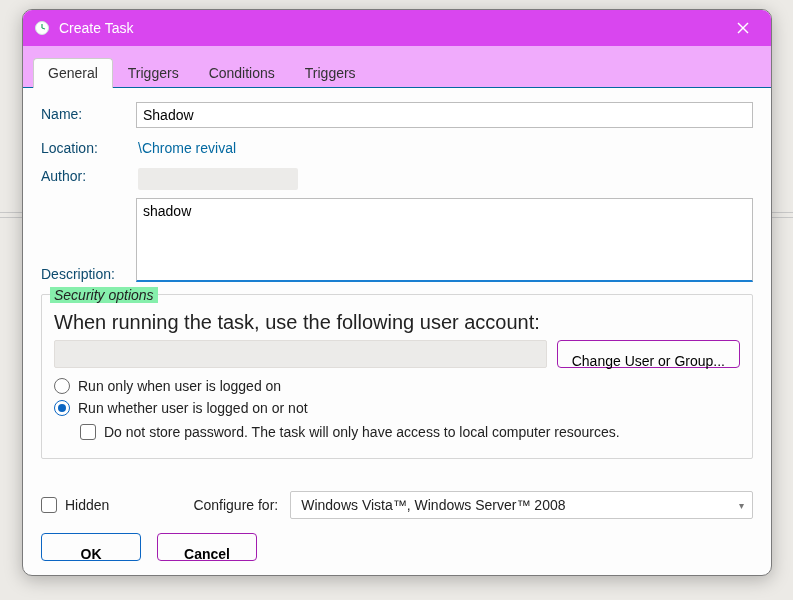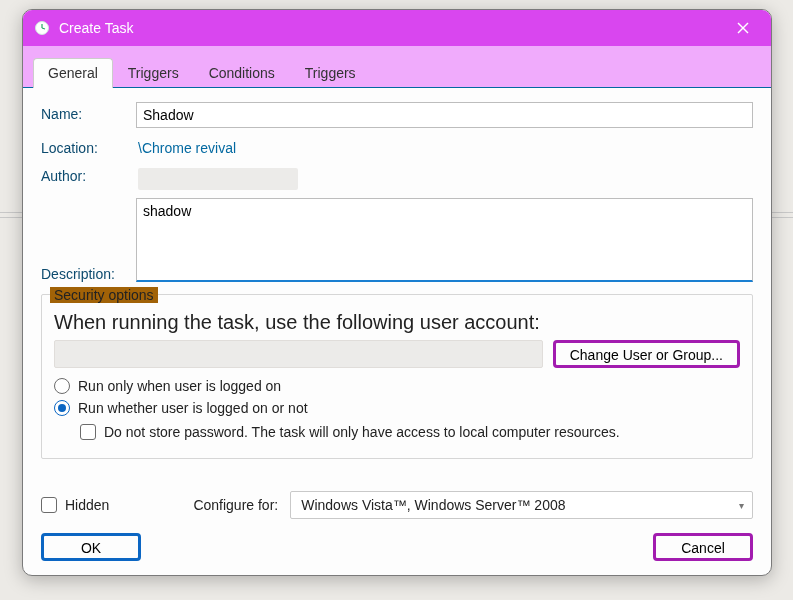--- a/index.html
+++ b/index.html
@@ -132,48 +132,49 @@
   .groupbox {
     border: 1px solid #d6d6d6;
     border-radius: 2px;
     margin-top: 4px;
     padding: 6px 12px 12px 12px;
     position: relative;
   }
   .groupbox .legend {
     position: relative;
     top: -14px;
-    background: #a16207;
+    background: #86efac;
     padding: 0 4px;
     font-size: 14px;
     margin-left: -4px;
     display: inline-block;
+    font-style: italic;
   }
   .grouprow {
     font-size: 20px;
     margin-top: -6px;
   }
   .acctrow {
     display: flex;
     align-items: center;
     gap: 10px;
     margin: 6px 0 10px 0;
   }
   .acctval {
     flex: 1;
     height: 28px;
     background: #ecebe9;
     border: 1px solid #e0ddda;
     border-radius: 2px;
   }
   .btn {
     height: 28px;
-    padding: 4px 14px;
+    padding: 12px 14px;
     background: #fdfdfd;
-    border: 3px solid #a21caf;
+    border: 1px solid #a21caf;
     border-radius: 4px;
     font: inherit;
     font-size: 14px;
     cursor: default;
   }
   .radio-row, .check-row {
     display: flex;
     align-items: center;
     gap: 8px;
     margin: 6px 0;
@@ -219,23 +220,24 @@
     border-radius: 2px;
     background: #fff;
     display: flex;
     align-items: center;
     justify-content: space-between;
     padding: 0 8px 0 10px;
     font-size: 14px;
   }
   .buttonbar {
     display: flex;
-    justify-content: space-between;
-    gap: 10px;
+    justify-content: flex-start;
+    gap: 16px;
     padding: 10px 18px 14px 18px;
+    font-weight: bold;
   }
   .buttonbar .btn { width: 100px; text-align: center; }
   .btn.primary { border-color: #0b66c3; }
   .chev { font-size: 10px; color: #777; }
 </style>
 </head>
 <body>
 
 <div class="bg-line"></div>
 

